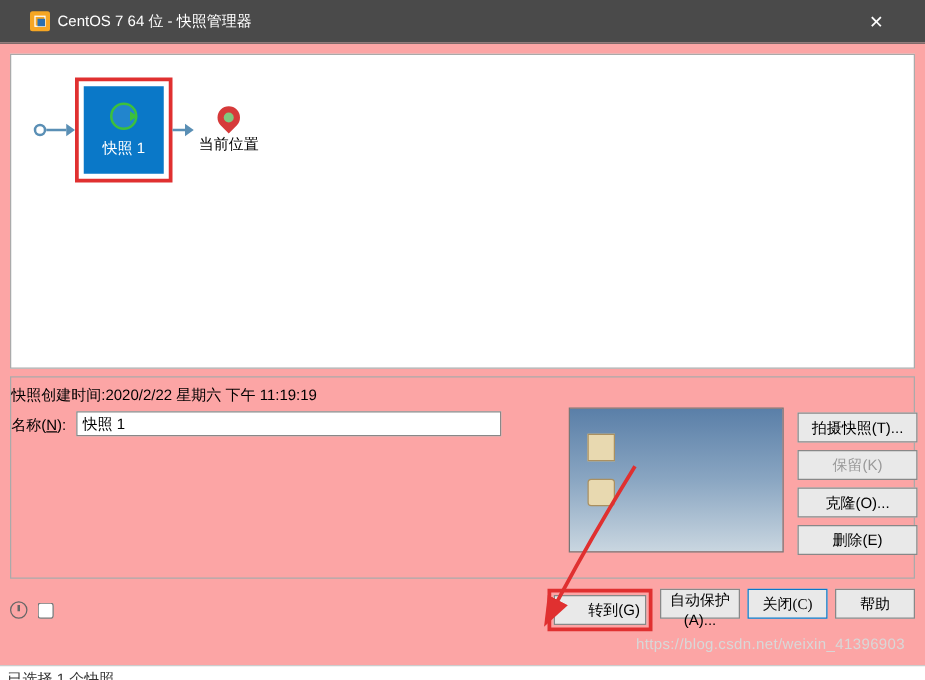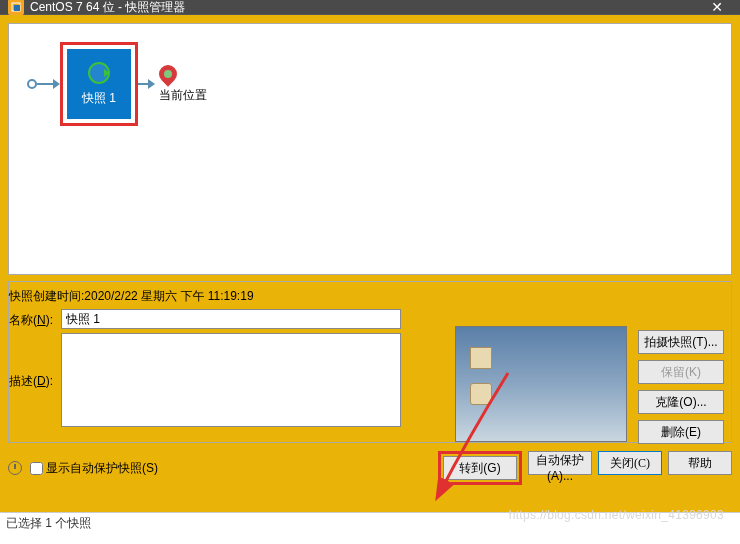--- a/index.html
+++ b/index.html
@@ -9,42 +9,42 @@
     font-size: 12px;
     background: #fff;
     width: 740px;
     height: 544px;
     overflow: hidden;
     position: relative;
   }
   .titlebar {
     background: #4a4a4a;
     color: #fff;
-    height: 14px;
+    height: 34px;
     display: flex;
     align-items: center;
-    padding: 0 8px;
+    padding: 0 24px;
   }
   .titlebar .icon {
     width: 16px; height: 16px;
     background: #f6a623;
     border-radius: 2px;
     display: flex; align-items: center; justify-content: center;
     margin-right: 6px;
   }
   .titlebar .title { flex: 1; }
   .titlebar .close {
     width: 30px; text-align: center; font-size: 14px;
     cursor: default;
   }
   .outer {
     border-top: 1px solid #555;
     padding: 8px;
     height: 498px;
-    background: #eab308;
+    background: #fca5a5;
   }
   .diagram-panel {
     border: 1px solid #aaa;
     height: 252px;
     padding: 18px;
     position: relative;
     background: #fff;
   }
   .flow { display: flex; align-items: center; }
   .dot {
@@ -81,21 +81,21 @@
   .snap-icon::after {
     content: "";
     position: absolute;
     right: -2px; top: 5px;
     width: 0; height: 0;
     border-left: 6px solid #3cc03c;
     border-top: 4px solid transparent;
     border-bottom: 4px solid transparent;
   }
   .cur-pos {
-    display: flex; flex-direction: column; 
+    display: flex; flex-direction: column; align-items: center;
     margin-left: 4px;
   }
   .pin {
     width: 18px; height: 18px;
     background: #d63a3a;
     border-radius: 50% 50% 50% 0;
     transform: rotate(-45deg);
     position: relative;
     margin-bottom: 4px;
   }
@@ -112,21 +112,21 @@
     font-size: 18px;
     margin-top: 40px;
   }
   .detail-panel {
     border: 1px solid #aaa;
     margin-top: 6px;
     padding: 6px 8px 8px 0;
     height: 162px;
   }
   .created-time { margin-bottom: 4px; }
-  .row { display: flex; align-items: center; margin-bottom: 4px; }
+  .row { display: flex; align-items: flex-start; margin-bottom: 4px; }
   .lbl { width: 52px; padding-top: 3px; }
   .lbl u { text-decoration: underline; }
   .txtinput {
     border: 1px solid #888;
     height: 20px;
     width: 340px;
     padding: 0 4px;
     font-family: inherit;
     font-size: 12px;
   }
@@ -148,21 +148,21 @@
   }
   .thumb .ic1, .thumb .ic2 {
     position: absolute; width: 22px; height: 22px;
     background: #e8d9b0; border: 1px solid #aa9060;
   }
   .thumb .ic1 { left: 14px; top: 20px; }
   .thumb .ic2 { left: 14px; top: 56px; border-radius: 3px; }
   .side-btns {
     position: absolute;
     left: 638px; top: 330px;
-    width: 86px;
+    width: 96px;
     display: flex; flex-direction: column; gap: 6px;
   }
   .btn {
     border: 1px solid #888;
     background: #e9e9e9;
     height: 24px;
     font-size: 12px;
     font-family: inherit;
     cursor: default;
     padding: 0 4px;
@@ -180,21 +180,21 @@
   }
   .clock::after {
     content: ""; position: absolute;
     left: 5px; top: 2px; width: 1.5px; height: 5px; background: #666;
   }
   .chk { display: flex; align-items: center; gap: 3px; flex: 1; }
   .chk input { margin: 0; }
   .bottom-btns { display: flex; gap: 6px; }
   .bottom-btns .btn { width: 64px; }
   .btn-go-wrap { border: 3px solid #e03030; padding: 2px; }
-  .btn-go-wrap .btn { width: 74px; }
+  .btn-go-wrap .btn { width: 74px; text-align: right; }
   .btn-close { border: 1.5px solid #0a78c8; font-family: Liberation Serif, serif; }
   .statusbar {
     border-top: 1px solid #ccc;
     height: 24px;
     padding: 2px 6px;
     font-size: 12px;
     color: #333;
   }
   .red-arrow {
     position: absolute;
@@ -245,43 +245,38 @@
   </div>
 
   <div class="detail-panel">
     <div class="created-time">
       <span>快照创建时间:</span><span>2020/2/22 星期六 下午 11:19:19</span>
     </div>
     <div class="row">
       <div class="lbl"><span>名称(</span><u>N</u><span>):</span></div>
       <input class="txtinput" value="快照 1" style="">
     </div>
-    <div class="row">
-      <div class="lbl"><span>描述(</span><u>D</u><span>):</span></div>
-      <textarea class="txtarea" style=""></textarea>
-    </div>
   </div>
 
   <div class="thumb">
     <div class="ic1"></div>
     <div class="ic2"></div>
   </div>
 
   <div class="side-btns">
     <button class="btn">拍摄快照(T)...</button>
     <button class="btn" disabled="">保留(K)</button>
     <button class="btn">克隆(O)...</button>
     <button class="btn">删除(E)</button>
   </div>
 
   <div class="bottom-row">
     <div class="clock"></div>
     <label class="chk">
       <input type="checkbox" style="">
-      <span>显示自动保护快照(S)</span>
     </label>
     <div class="bottom-btns">
       <div class="btn-go-wrap">
         <button class="btn">转到(G)</button>
       </div>
       <button class="btn">自动保护(A)...</button>
       <button class="btn btn-close">关闭(C)</button>
       <button class="btn">帮助</button>
     </div>
   </div>

